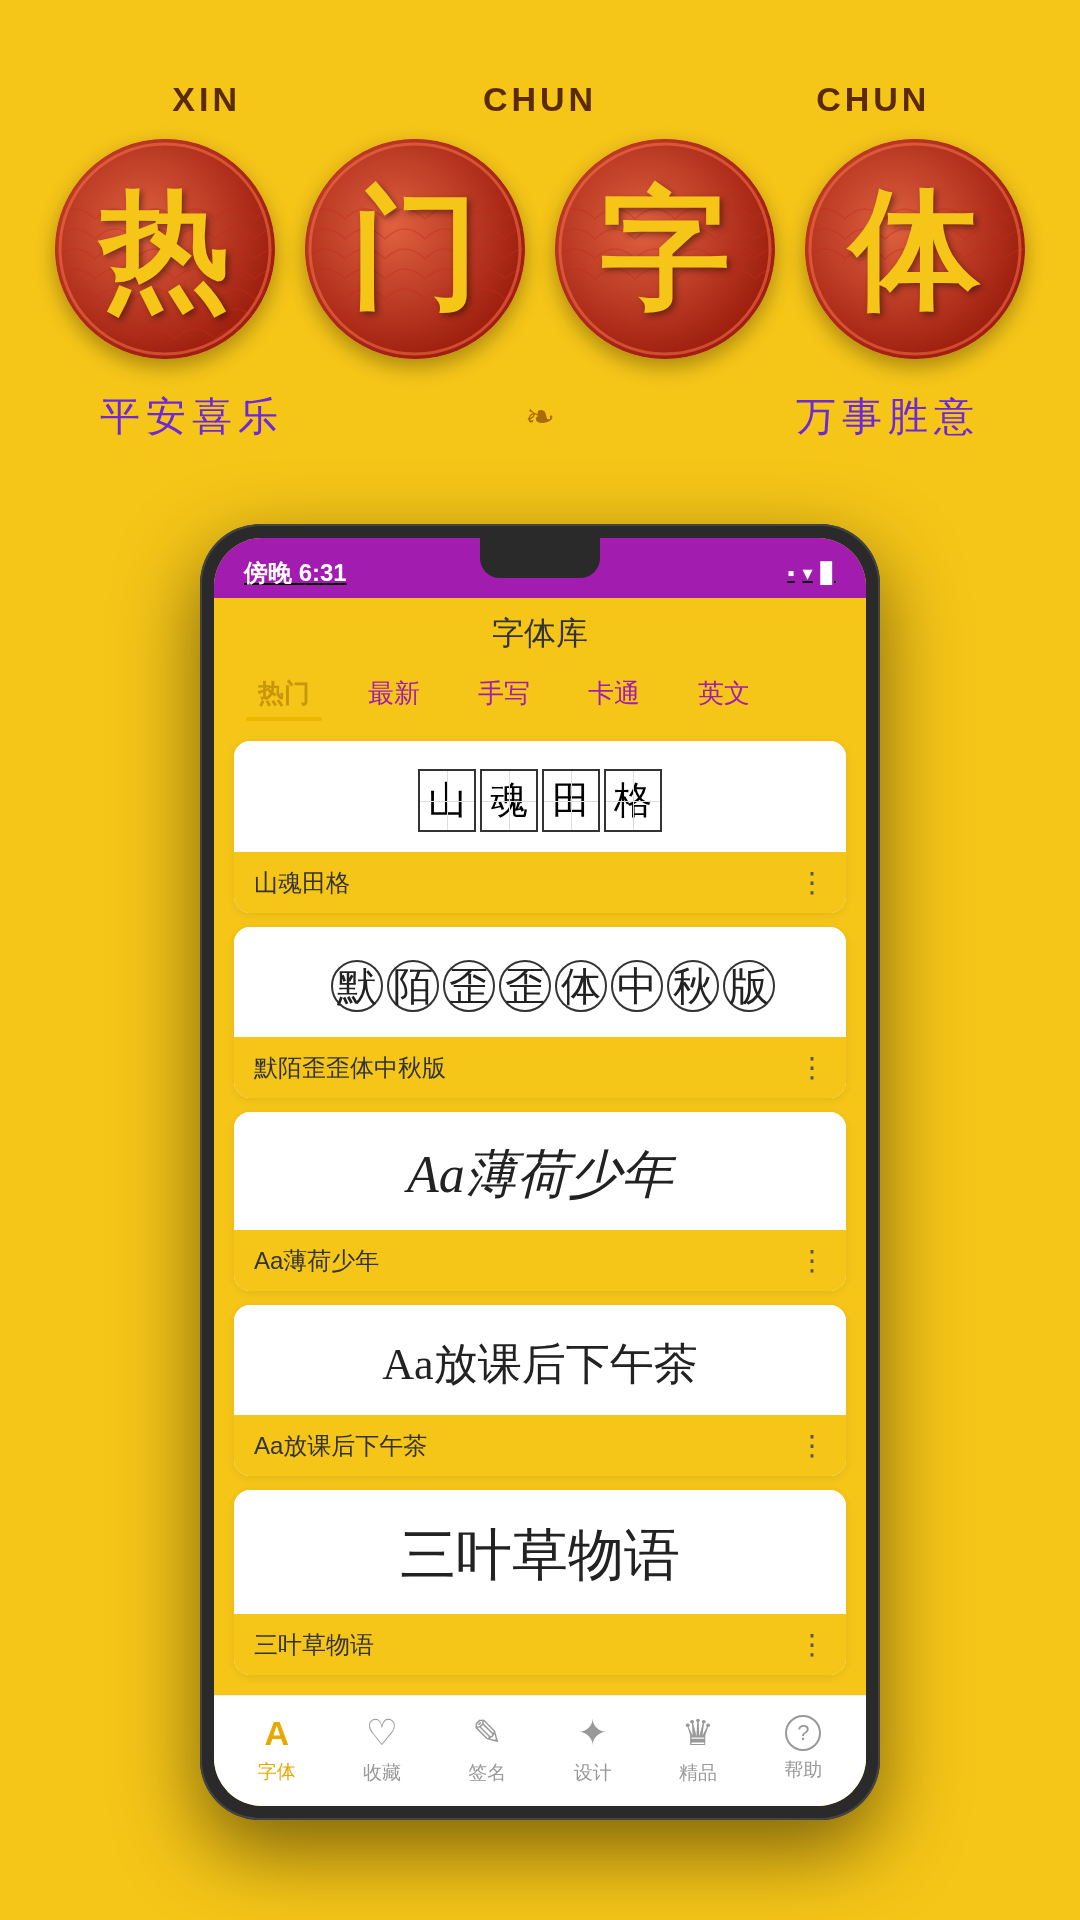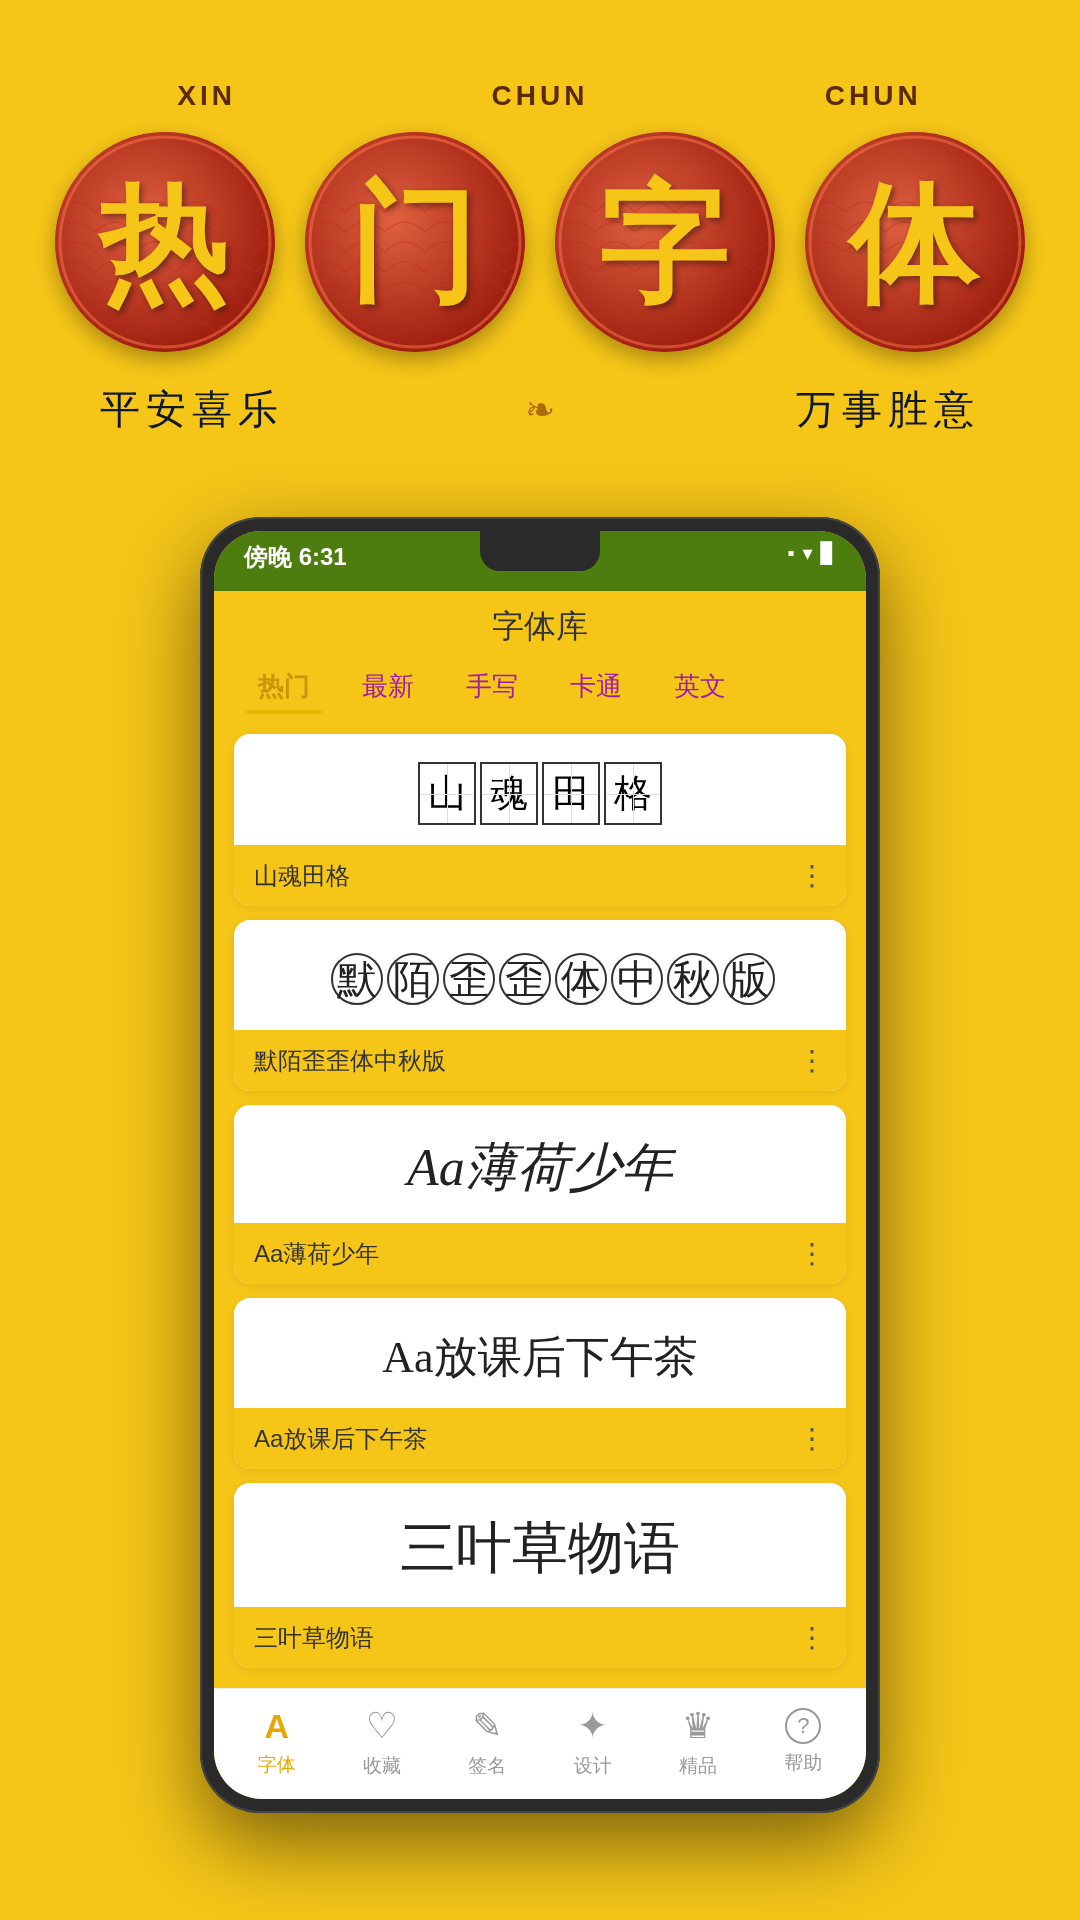--- a/index.html
+++ b/index.html
@@ -22,21 +22,21 @@
     }
 
     .labels-row {
       display: flex;
       justify-content: space-around;
       width: 100%;
       margin-bottom: 20px;
     }
 
     .pinyin-label {
-      font-size: 28px;
+      font-size: 34px;
       font-weight: 600;
       color: #5C2A00;
       letter-spacing: 4px;
       text-align: center;
       width: 200px;
     }
 
     .circles-row {
       display: flex;
       justify-content: space-around;
@@ -100,21 +100,21 @@
       display: flex;
       justify-content: space-between;
       width: 100%;
       margin-top: 30px;
       align-items: center;
       padding: 0 60px;
     }
 
     .blessing-text {
       font-size: 40px;
-      color: #0f172a;
+      color: #6d28d9;
       letter-spacing: 6px;
     }
 
     .lotus-icon {
       font-size: 36px;
       color: #8B4500;
       opacity: 0.7;
     }
 
     
@@ -136,27 +136,28 @@
 
     .phone-screen {
       border-radius: 48px;
       overflow: hidden;
       background: #F5C518;
       position: relative;
     }
 
     
     .status-bar {
-      background: #4d7c0f;
+      background: #a21caf;
       height: 60px;
       display: flex;
-      align-items: flex-start;
+      align-items: center;
       justify-content: space-between;
       padding: 10px 30px 0;
       position: relative;
+      text-decoration: underline;
     }
 
     .status-time {
       font-size: 24px;
       color: #fff;
       font-weight: 600;
     }
 
     .notch {
       position: absolute;
@@ -188,21 +189,21 @@
       font-size: 32px;
       color: #333;
       font-weight: 500;
     }
 
     
     .tab-bar {
       display: flex;
       background: #F5C518;
       padding: 0 20px 10px;
-      gap: 4px;
+      gap: 10px;
     }
 
     .tab-item {
       padding: 10px 24px;
       font-size: 26px;
       color: #aaa;
       cursor: pointer;
       position: relative;
     }
 

